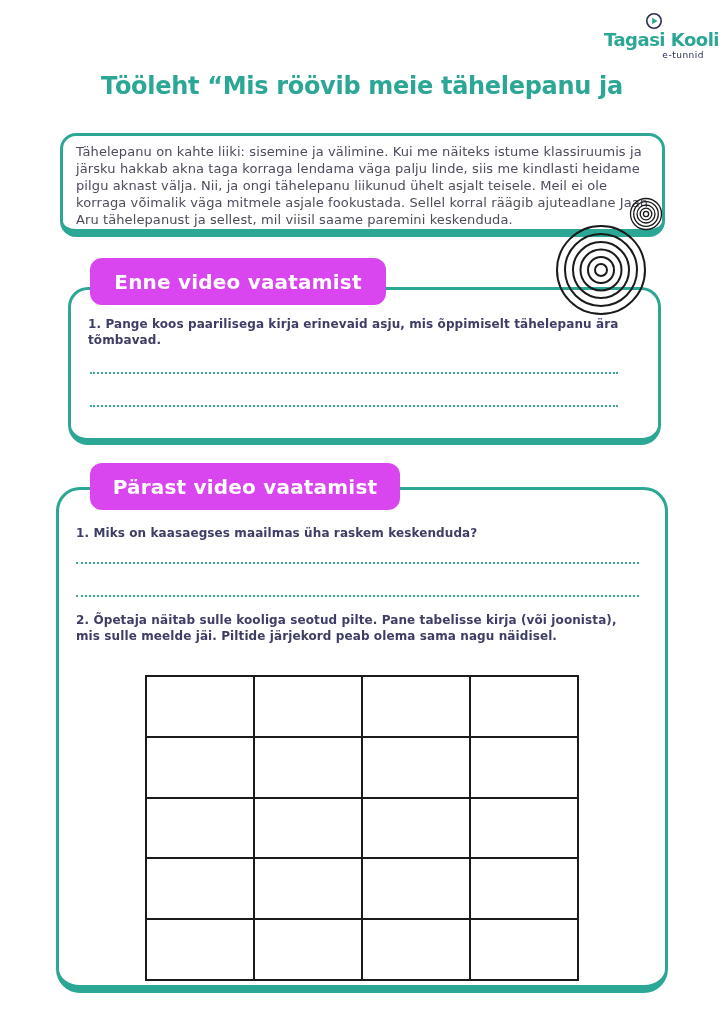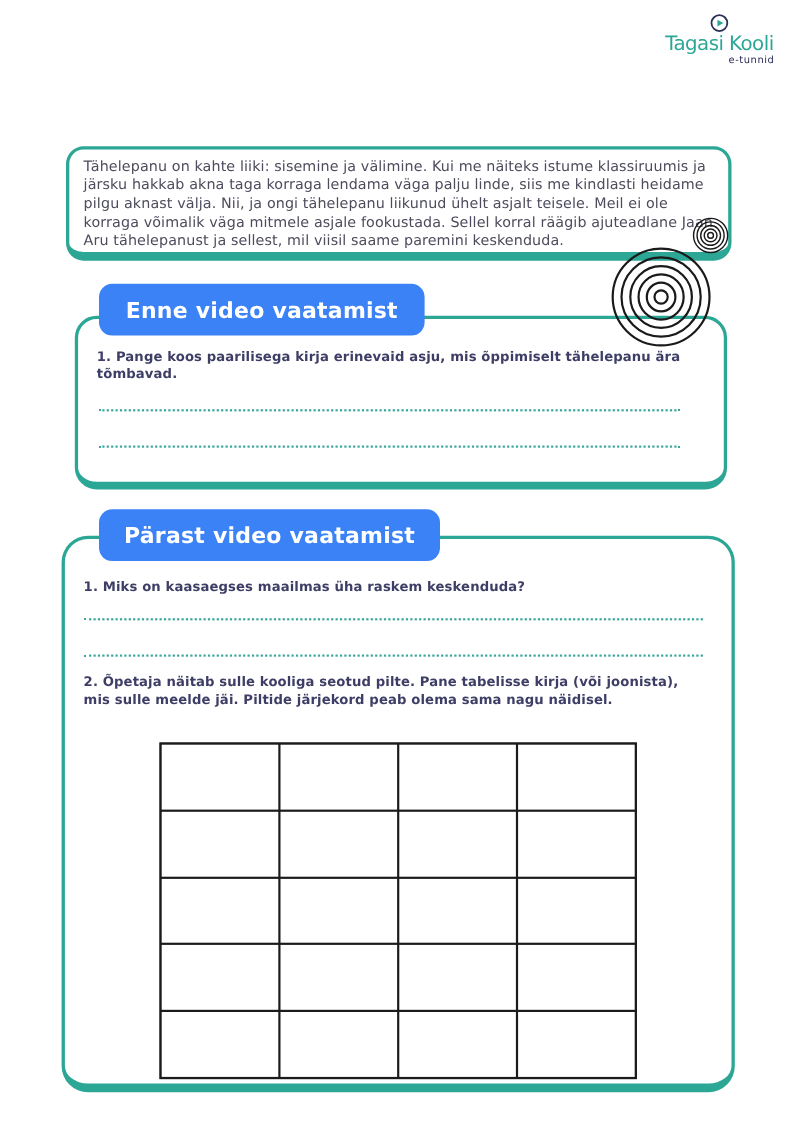--- a/index.html
+++ b/index.html
@@ -3,41 +3,41 @@
 <meta charset="utf-8">
 <style>
   html,body{margin:0;padding:0;}
   body{
     width:724px;height:1024px;position:relative;background:#ffffff;
     font-family:"DejaVu Sans","Liberation Sans",sans-serif;overflow:hidden;
   }
   
   .logo{position:absolute;top:12px;right:20px;width:100px;text-align:center;}
   .logo-icon{display:block;margin:0 auto 0 auto;width:18px;height:18px;}
-  .logo-brand{color:#2ca795;font-weight:normal;font-size:18px;letter-spacing:-0.5px;line-height:1.05;margin-top:1px;white-space:nowrap;}
+  .logo-brand{color:#2ca795;font-weight:bold;font-size:18px;letter-spacing:-0.5px;line-height:1.05;margin-top:1px;white-space:nowrap;}
   .logo-sub{color:#2b2e57;font-weight:normal;font-size:9px;text-align:right;letter-spacing:0.5px;margin-top:0;}
   
   .page-title{
     position:absolute;top:72px;left:0;right:0;text-align:center;
     color:#2ca795;font-weight:bold;font-size:24px;line-height:1.22;letter-spacing:-0.3px;
   }
   
   .intro-box{
     position:absolute;left:60px;top:133px;width:605px;height:104px;box-sizing:border-box;
     border:3px solid #2ca795;border-bottom-width:8px;border-radius:16px;
     padding:8px 12px 6px 13px;background:#fff;
   }
   .intro-text{font-size:13px;line-height:1.3;color:#4c4c5d;letter-spacing:0.1px;}
   
   .spiral{position:absolute;z-index:5;}
   .spiral-small{left:628px;top:196px;}
   .spiral-large{left:555px;top:224px;}
   
   .badge{
-    position:absolute;z-index:4;background:#3b82f6;color:#ffffff;
+    position:absolute;z-index:4;background:#d946ef;color:#ffffff;
     font-weight:bold;font-size:20px;letter-spacing:0.2px;
     border-radius:12px;display:flex;align-items:center;justify-content:center;
   }
   .badge-before{left:90px;top:258px;width:296px;height:47px;}
   .badge-after{left:90px;top:463px;width:310px;height:47px;}
   .section-box{
     position:absolute;background:#fff;box-sizing:border-box;
     border:3px solid #2ca795;border-radius:20px;
   }
   .box-before{left:68px;top:287px;width:593px;height:158px;border-bottom-width:7px;}
@@ -69,20 +69,21 @@
 <div class="logo">
   <svg class="logo-icon" viewBox="0 0 20 20">
     <circle cx="10" cy="10" r="8" fill="none" stroke="#2b2e57" stroke-width="1.8"></circle>
     <path d="M8 6.5 L14 10 L8 13.5 Z" fill="#2ca795"></path>
   </svg>
   <div class="logo-brand">Tagasi Kooli</div>
   <div class="logo-sub">e-tunnid</div>
 </div>
 
 <div class="page-title">
+  <div>Tööleht “Mis röövib meie tähelepanu ja</div>
 </div>
 
 <div class="intro-box">
   <div class="intro-text">Tähelepanu on kahte liiki: sisemine ja välimine. Kui me näiteks istume klassiruumis ja järsku hakkab akna taga korraga lendama väga palju linde, siis me kindlasti heidame pilgu aknast välja. Nii, ja ongi tähelepanu liikunud ühelt asjalt teisele. Meil ei ole korraga võimalik väga mitmele asjale fookustada. Sellel korral räägib ajuteadlane Jaan Aru tähelepanust ja sellest, mil viisil saame paremini keskenduda.</div>
 </div>
 
 <svg class="spiral spiral-small" width="36" height="36" viewBox="0 0 36 36">
   <g fill="none" stroke="#1a1a1a" stroke-width="1.3">
     <circle cx="18" cy="18" r="15.5"></circle>
       <circle cx="18" cy="18" r="12.3"></circle>

